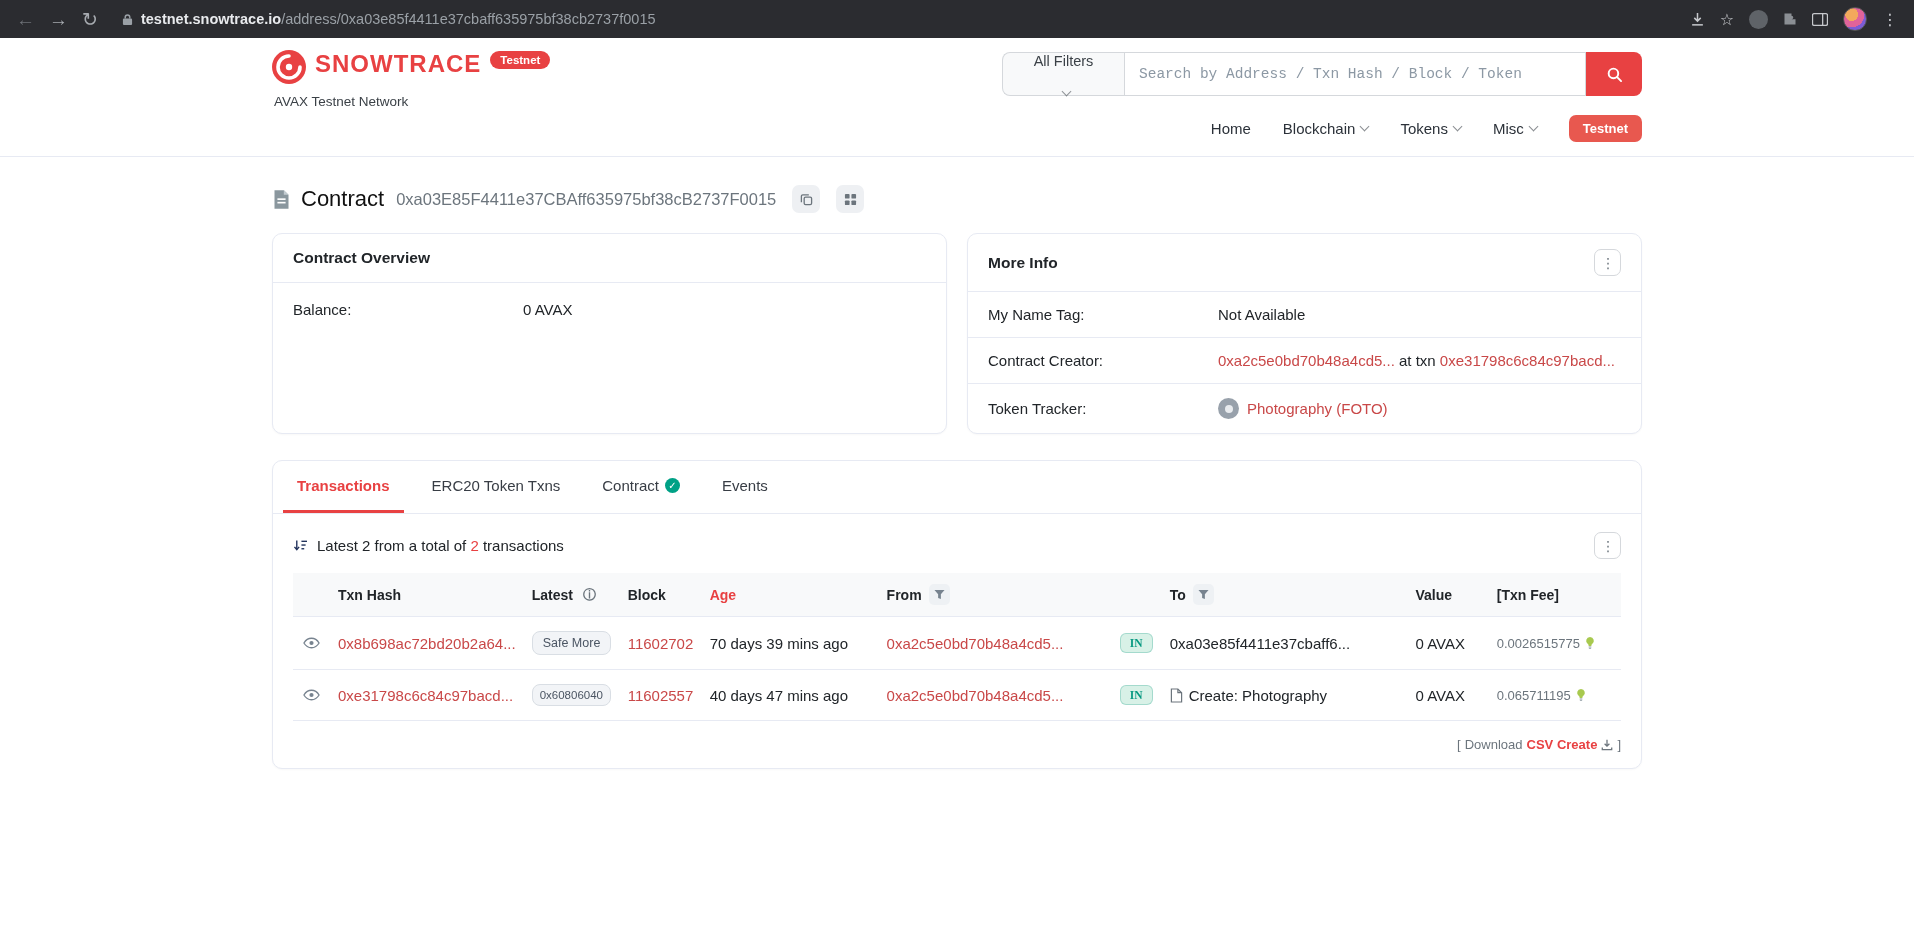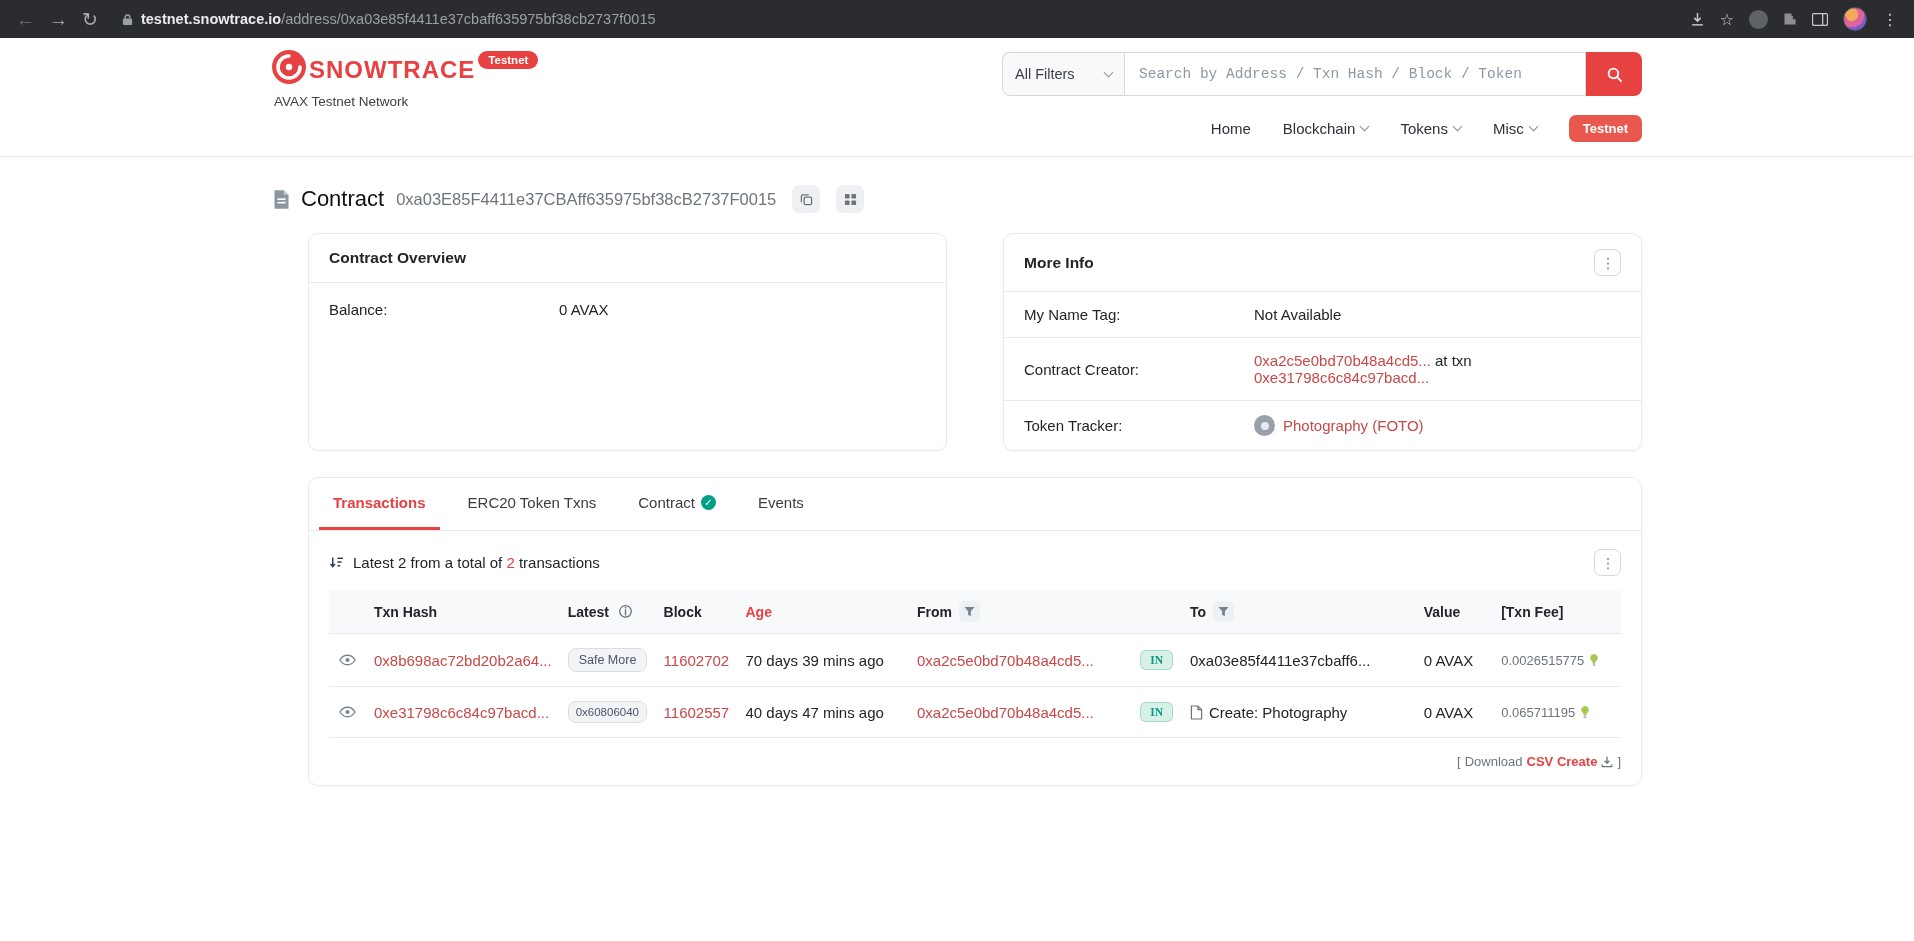--- a/index.html
+++ b/index.html
@@ -28,46 +28,46 @@
   .ext-dot{width:19px;height:19px;border-radius:50%;background:#5f6368;display:inline-block;}
   .avatar{width:24px;height:24px;border-radius:50%;background:radial-gradient(circle at 35% 30%,#f3a95c 0 30%,#e0639a 31% 60%,#7b5cd6 61% 100%);display:inline-block;border:1px solid #555;}
   .kebab{color:#c6c8cc;font-size:16px;}
 
   
   .container{width:1370px;margin:0 auto;}
 
   
   .site-header{background:#fff;border-bottom:1px solid var(--border);padding-top:12px;}
   .header-top{display:flex;justify-content:space-between;align-items:flex-start;}
-  .logo-row{display:flex;align-items:flex-end;gap:3px;}
+  .logo-row{display:flex;align-items:flex-start;gap:9px;}
   .logo-mark{width:34px;height:34px;flex:none;}
   .logo-text{font-size:24px;font-weight:bold;letter-spacing:1px;color:var(--brand-red);}
   .logo-badge{background:var(--brand-red);color:#fff;font-size:11.5px;font-weight:bold;padding:3px 10px;border-radius:11px;align-self:flex-start;margin-top:1px;}
   .network-label{font-size:13.5px;color:#3b4147;margin-top:10px;padding-left:2px;}
 
   .search-area{display:flex;width:640px;height:44px;margin-top:2px;}
-  .filter-select{display:flex;align-items:center;justify-content:space-between;width:122px;background:#f8f9fa;border:1px solid #d5d8dc;border-right:none;border-radius:8px 0 0 8px;padding:0 12px;font-size:14.5px;color:#3b4147;cursor:pointer;}
+  .filter-select{display:flex;align-items:center;justify-content:space-between;width:122px;background:#f8f9fa;border:1px solid #d5d8dc;border-right:none;border-radius:8px 0 0 8px;padding:0 12px;font-size:14.5px;color:#3b4147;cursor:pointer;flex-direction:column;}
   .search-input{flex:1;border:1px solid #d5d8dc;padding:0 14px;font-size:14.5px;color:#212529;outline:none;font-family:Liberation Mono, monospace;}
   .search-input::placeholder{color:#8c98a4;}
   .search-btn{width:56px;border:none;background:var(--brand-red);border-radius:0 8px 8px 0;display:grid;place-items:center;cursor:pointer;}
 
   .nav-row{display:flex;justify-content:flex-end;align-items:center;gap:32px;padding:6px 0 14px;}
   .nav-item{font-size:15px;color:#2b3139;cursor:pointer;display:flex;align-items:center;}
   .chev{display:inline-block;width:7px;height:7px;border-right:1.6px solid currentColor;border-bottom:1.6px solid currentColor;transform:rotate(45deg);margin-left:6px;margin-top:-4px;opacity:.55;}
   .testnet-btn{background:#e8584f;color:#fff;font-size:13px;font-weight:bold;border:none;border-radius:7px;padding:6px 14px;cursor:pointer;}
 
   
   .page-title-row{display:flex;align-items:center;gap:10px;margin:28px 0 20px;}
   .page-title{font-size:22px;font-weight:normal;color:#111;margin:0;}
   .page-address{font-size:16.5px;color:var(--muted);margin-left:2px;}
   .icon-btn{width:28px;height:28px;background:#eef0f3;border:none;border-radius:7px;display:grid;place-items:center;cursor:pointer;margin-left:6px;}
 
   
   .cards-row{display:flex;gap:20px;align-items:stretch;}
-  .card{border:1px solid var(--border);border-radius:10px;background:#fff;box-shadow:0 1px 2px rgba(0,0,0,.03);margin-left:36px;}
+  .card{border:1px solid var(--border);border-radius:10px;background:#fff;box-shadow:0 1px 2px rgba(0,0,0,.03);}
   .cards-row .card{flex:1;}
   .card-header{padding:15px 20px;border-bottom:1px solid var(--border);font-weight:bold;font-size:15.5px;display:flex;justify-content:space-between;align-items:center;}
   .info-row{display:flex;align-items:center;padding:14px 20px;font-size:15px;border-bottom:1px solid var(--border);}
   .info-row:last-child{border-bottom:none;}
   .overview-card .info-row{border-bottom:none;padding-top:18px;}
   .info-label{width:230px;flex:none;}
   .kebab-btn{width:27px;height:27px;border:1px solid #d5d8dc;border-radius:7px;background:#fff;color:var(--muted);display:grid;place-items:center;font-size:14px;cursor:pointer;font-weight:normal;}
   a.red-link,.red-link{color:var(--link-red);text-decoration:none;cursor:pointer;}
   .token-cell{display:flex;align-items:center;gap:8px;}
   .token-logo{width:21px;height:21px;border-radius:50%;background:#98a1ab;display:inline-grid;place-items:center;flex:none;}

